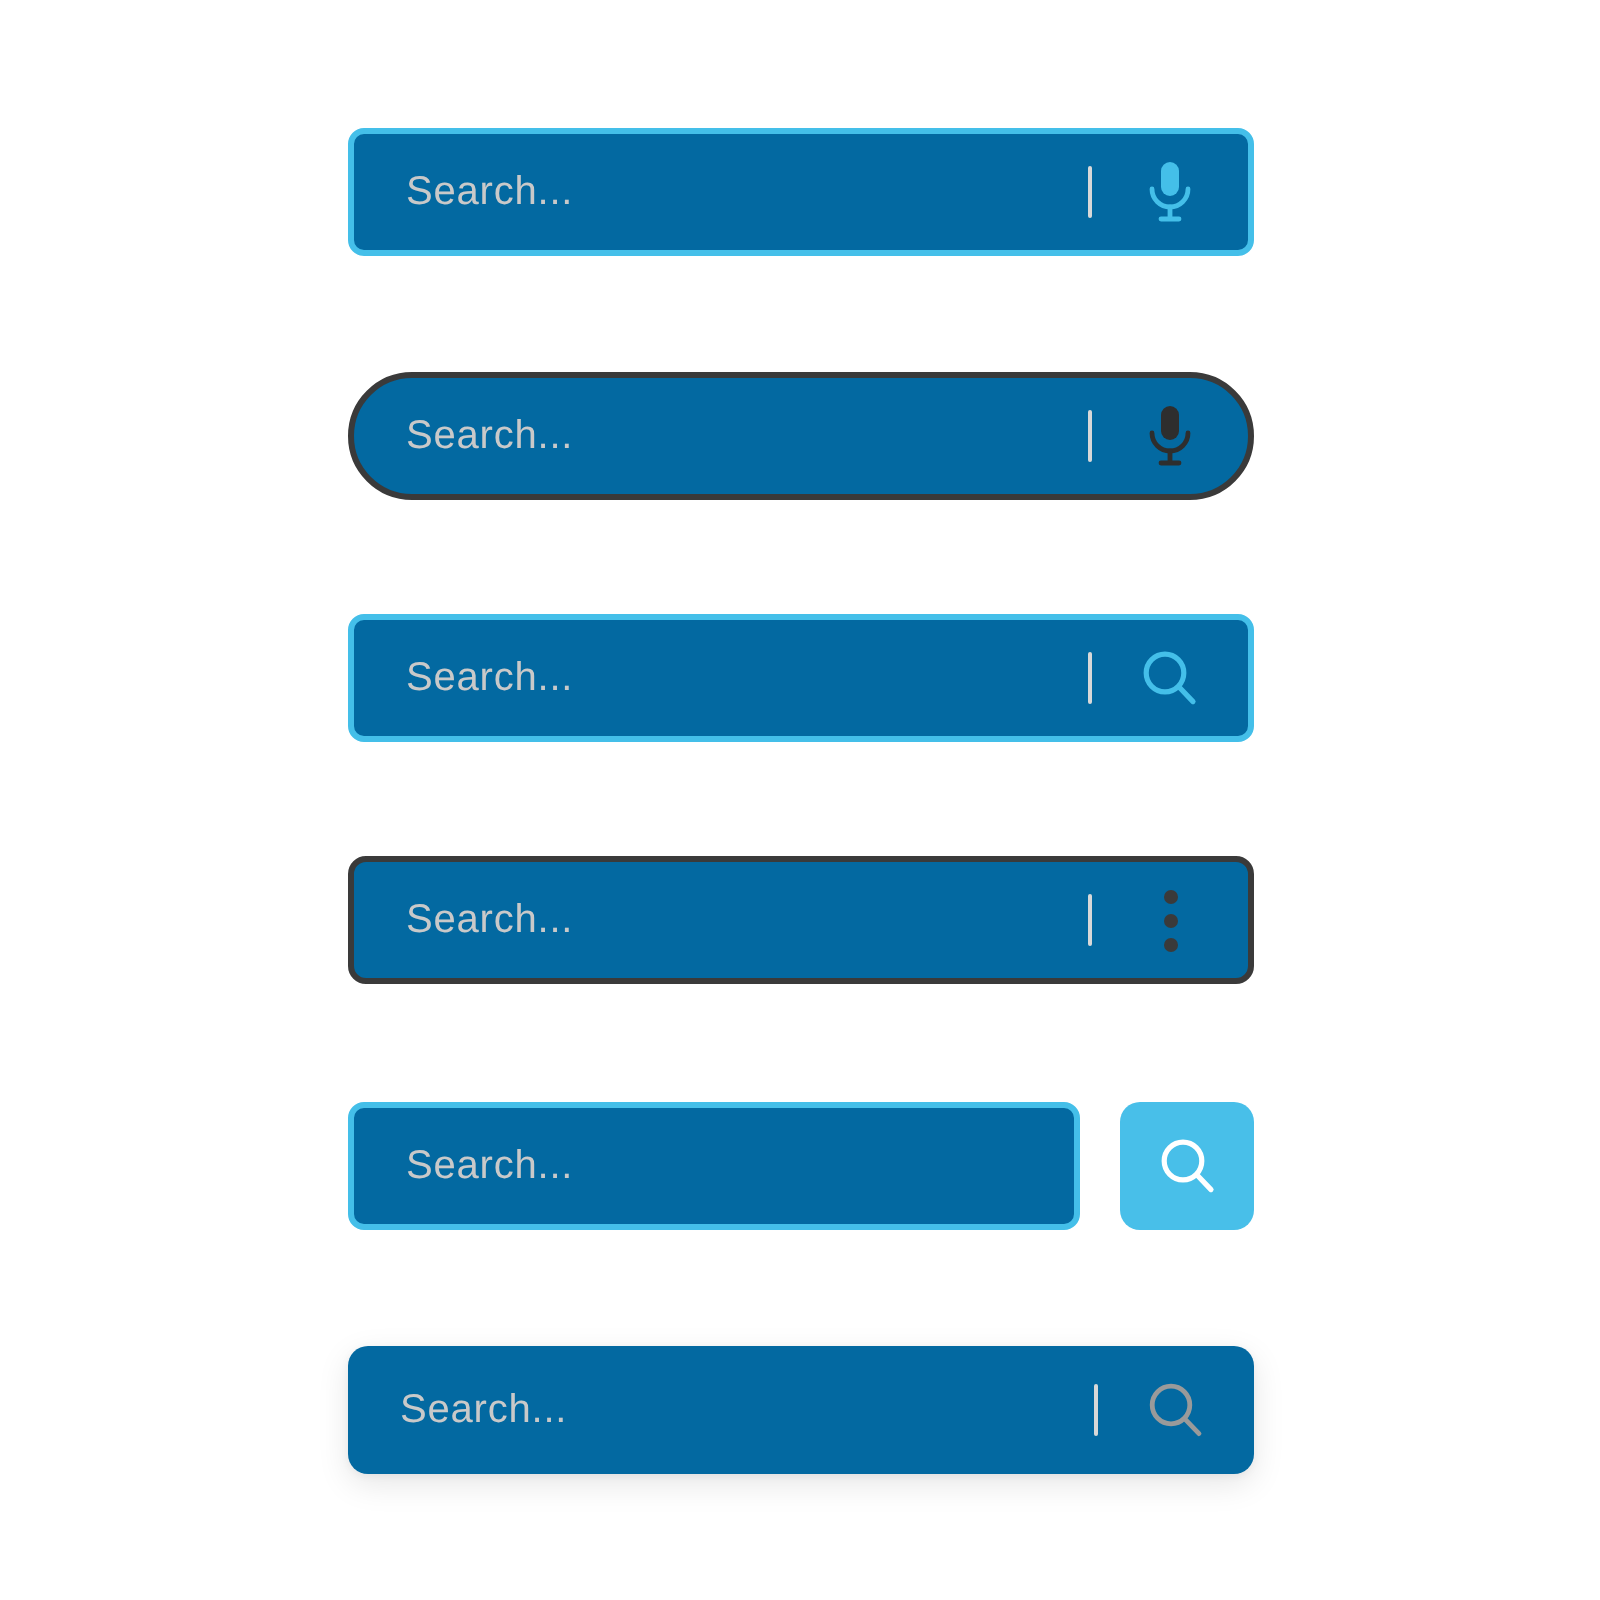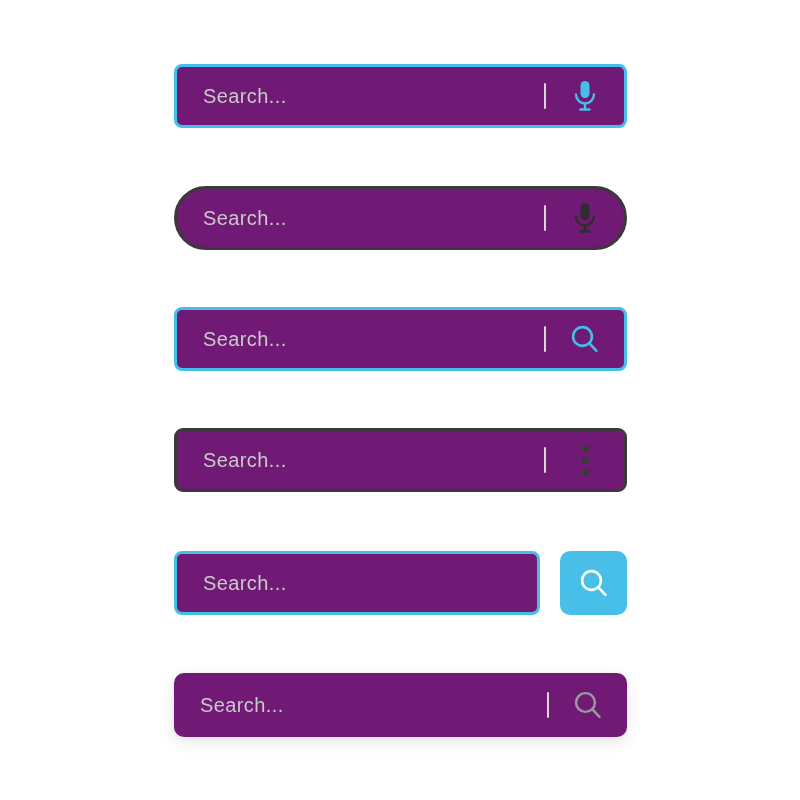--- a/index.html
+++ b/index.html
@@ -65,21 +65,21 @@
     height: 64px;
     box-sizing: border-box;
   }
 
   .bar {
     position: absolute;
     left: 0;
     top: 0;
     height: 64px;
     box-sizing: border-box;
-    background: #701a75;
+    background: #0369a1;
     display: flex;
     align-items: center;
   }
 
   .bar-full { width: 453px; }
 
   .placeholder {
     position: absolute;
     left: 26px;
     font-size: 20px;

